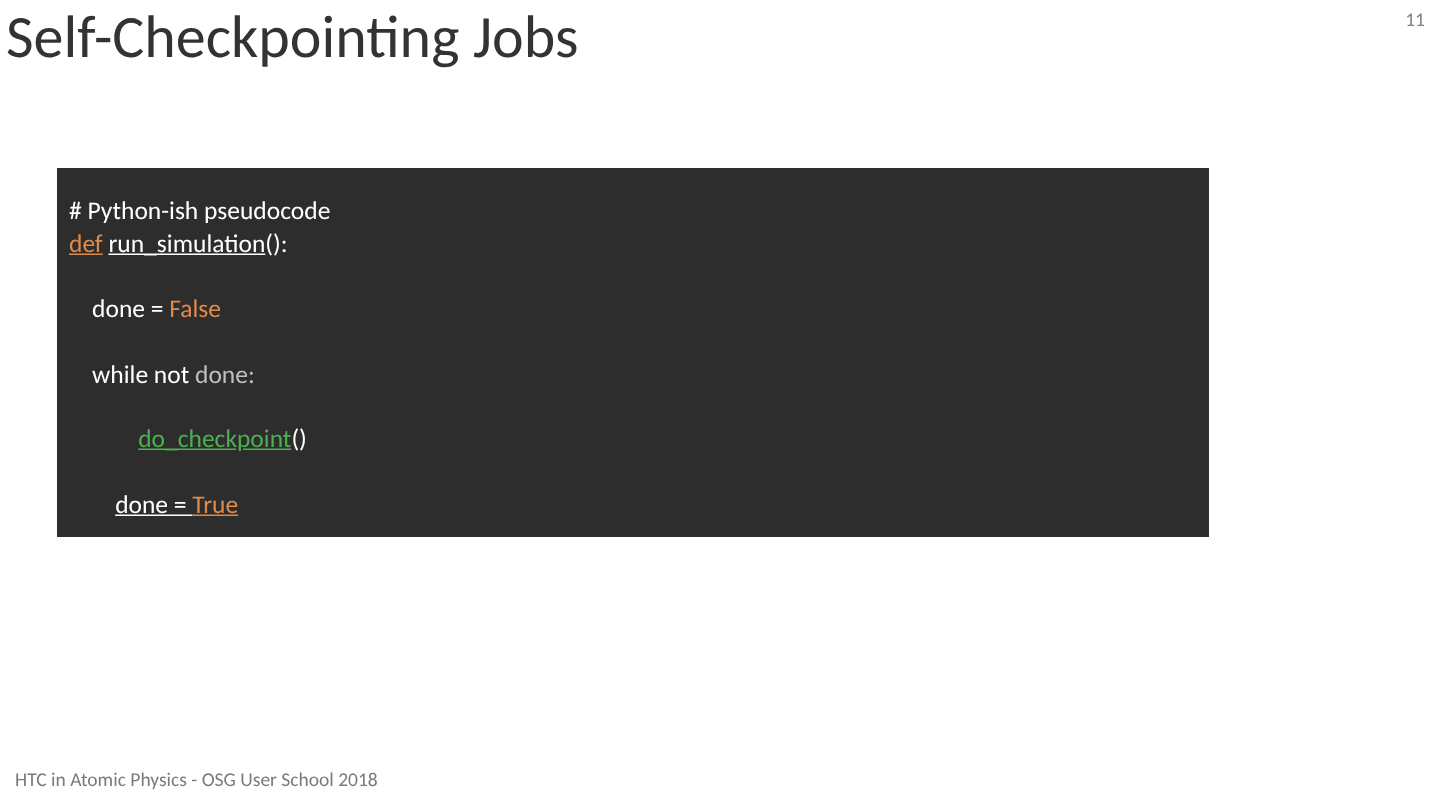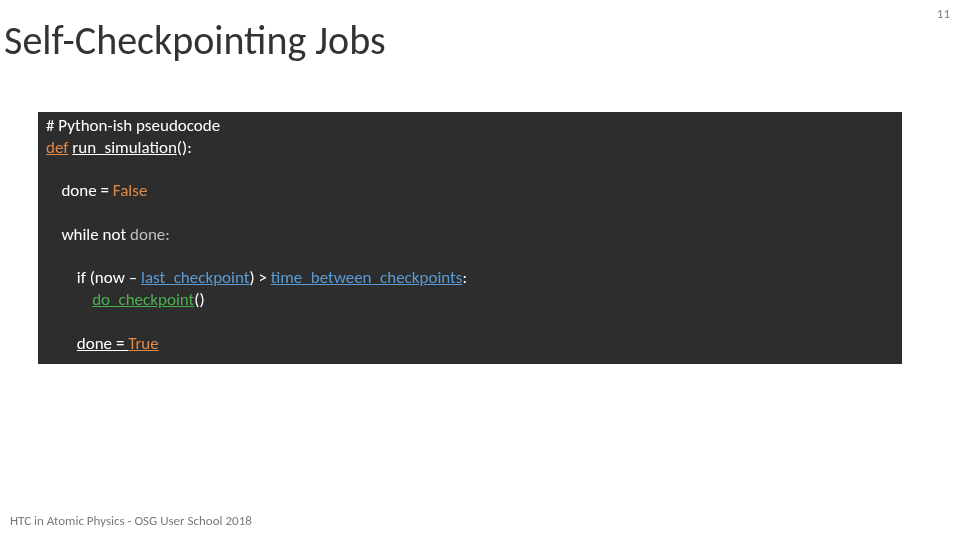--- a/index.html
+++ b/index.html
@@ -7,42 +7,42 @@
     padding: 0;
     width: 960px;
     height: 540px;
     background: #ffffff;
     font-family: "Calibri", "Segoe UI", sans-serif;
     overflow: hidden;
     position: relative;
   }
   .title {
     position: absolute;
-    top: 16px;
+    top: 0;
     left: 4px;
     font-size: 40px;
     font-weight: 400;
     color: #333333;
     font-family: "Calibri Light", "Calibri", "Segoe UI", sans-serif;
   }
   .pagenum {
     position: absolute;
     top: 6px;
     right: 10px;
     font-size: 13px;
     color: #808080;
   }
   .codeblock {
     position: absolute;
     left: 38px;
     top: 112px;
-    width: 864px;
+    width: 768px;
     box-sizing: border-box;
     background: #2d2d2d;
-    padding: 3px 8px 10px 8px;
+    padding: 18px 8px 10px 8px;
     font-family: "Calibri", "Segoe UI", sans-serif;
     font-size: 17px;
     color: #ffffff;
   }
   .codeblock .line {
     white-space: pre;
     line-height: 1.28;
   }
   .codeblock .blank {
     line-height: 1.28;
@@ -69,19 +69,18 @@
 <div class="pagenum">11</div>
 
 <div class="codeblock">
   <div class="line"><span class="c-white"># Python-ish pseudocode</span></div>
   <div class="line"><span class="c-orange under">def</span><span class="c-white"> </span><span class="c-white under">run_simulation</span><span class="c-white">():</span></div>
   <div class="line blank">&nbsp;</div>
   <div class="line">    <span class="c-white">done = </span><span class="c-orange">False</span></div>
   <div class="line blank">&nbsp;</div>
   <div class="line">    <span class="c-white">while not </span><span class="c-grey">done:</span></div>
   <div class="line blank">&nbsp;</div>
-  <div class="line">        <span class="c-white">if (now – </span><span class="c-blue under">last_checkpoint</span><span class="c-white">) &gt; </span><span class="c-blue under">time_between_checkpoints</span><span class="c-white">:</span></div>
   <div class="line">            <span class="c-green under">do_checkpoint</span><span class="c-white">()</span></div>
   <div class="line blank">&nbsp;</div>
   <div class="line">        <span class="c-white under">done = </span><span class="c-orange under">True</span></div>
 </div>
 
 <div class="footer">HTC in Atomic Physics - OSG User School 2018</div>
 
 </body></html>

